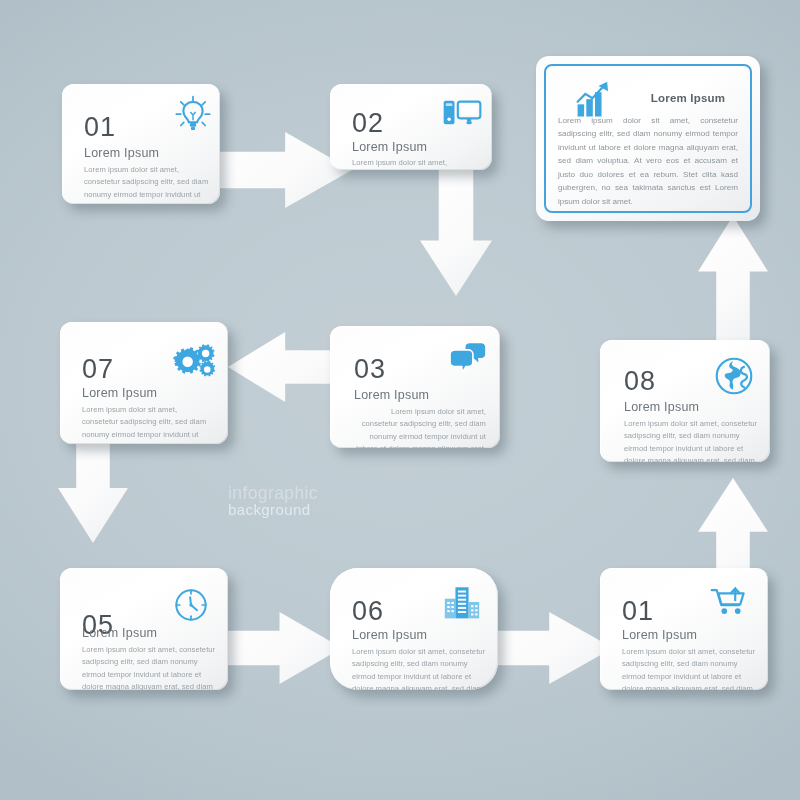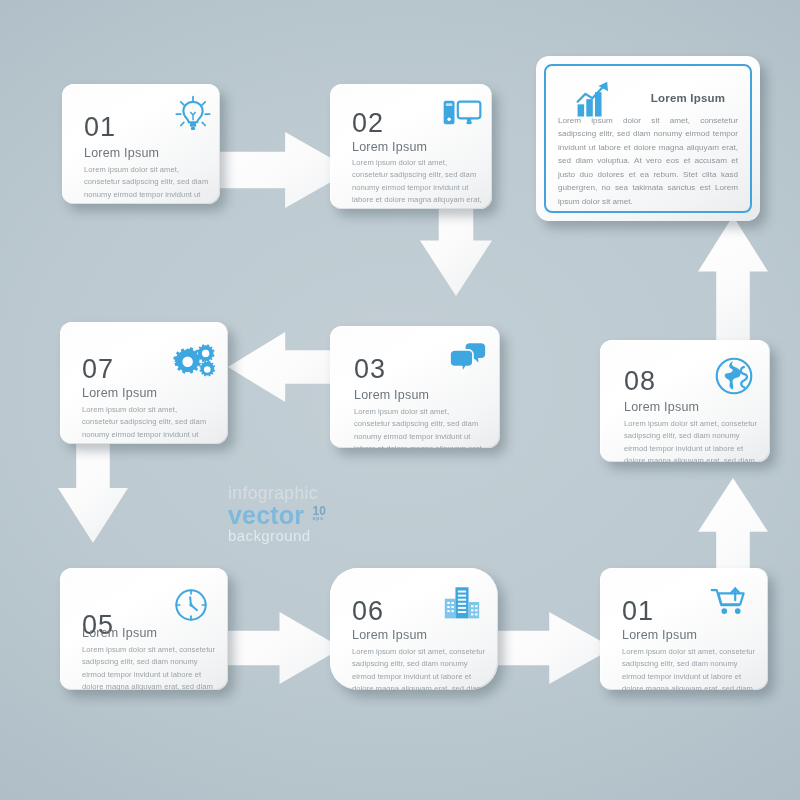--- a/index.html
+++ b/index.html
@@ -111,21 +111,21 @@
           <rect x="21.6" y="37.8" width="4.8" height="3.4" rx="1.2" fill="#3fa7e0"></rect>
           <path d="M24 30v-6M24 24l-3-3.4M24 24l3-3.4" stroke="#3fa7e0" stroke-width="1.7" fill="none"></path>
         </svg>
       </span>
       <div class="num" style="left:22px;top:30px;">01</div>
       <div class="sub" style="left:22px;top:62px;">Lorem Ipsum</div>
       <div class="body" style="left:22px;top:80px;width:128px;">Lorem ipsum dolor sit amet, consetetur sadipscing elitr, sed diam nonumy eirmod tempor invidunt ut labore et dolore magna aliquyam erat, sed diam voluptua.</div>
     </div>
   </div>
 
-  <div class="card" style="left:330px;top:84px;width:162px;height:125px;border-radius:12px;">
+  <div class="card" style="left:330px;top:84px;width:162px;height:86px;border-radius:12px;">
     <div class="inner">
       <span class="ico" style="left:112px;top:14px;">
         <svg width="40" height="34" viewBox="0 0 48 40">
           <rect x="2" y="3" width="13" height="28" rx="2.4" fill="#3fa7e0"></rect>
           <rect x="4.6" y="6" width="7.8" height="3.2" rx="1" fill="#bfe3f7"></rect>
           <circle cx="8.5" cy="25" r="2.1" fill="#ffffff"></circle>
           <rect x="19" y="4" width="27" height="20" rx="3" fill="none" stroke="#3fa7e0" stroke-width="2.6"></rect>
           <rect x="23" y="8" width="19" height="12" rx="1.6" fill="#ffffff"></rect>
           <rect x="30" y="24" width="5" height="4" fill="#3fa7e0"></rect>
           <ellipse cx="32.5" cy="29.2" rx="3.4" ry="1.9" fill="#3fa7e0"></ellipse>
@@ -145,21 +145,21 @@
         <rect x="14" y="22" width="7.5" height="20" fill="#3fa7e0"></rect>
         <rect x="24" y="14" width="7.5" height="28" fill="#3fa7e0"></rect>
         <polyline points="4,25 13,16 21,21 36,5" fill="none" stroke="#3fa7e0" stroke-width="2.6" stroke-linecap="round" stroke-linejoin="round"></polyline>
         <polygon points="38,2 39,13 28,7" fill="#3fa7e0"></polygon>
       </svg>
     </span>
     <div class="ptitle">Lorem Ipsum</div>
     <div class="pbody">Lorem ipsum dolor sit amet, consetetur sadipscing elitr, sed diam nonumy eirmod tempor invidunt ut labore et dolore magna aliquyam erat, sed diam voluptua. At vero eos et accusam et justo duo dolores et ea rebum. Stet clita kasd gubergren, no sea takimata sanctus est Lorem ipsum dolor sit amet.</div>
   </div>
 
-  <div class="card" style="left:330px;top:326px;width:170px;height:122px;">
+  <div class="card" style="left:330px;top:326px;width:170px;height:122px;text-align:right;">
     <div class="inner">
       <span class="ico" style="left:118px;top:14px;">
         <svg width="40" height="36" viewBox="0 0 48 44">
           <path d="M26 4h14c3 0 5 2 5 4.6v8.8c0 2.6-2 4.6-5 4.6h-3.6l.3 5.4-6-5.4H26c-3 0-5-2-5-4.6V8.6C21 6 23 4 26 4z" fill="#3fa7e0"></path>
           <path d="M8 12h16c3.3 0 6 2.3 6 5.2v10c0 2.9-2.7 5.2-6 5.2h-2.6L17 40l-.6-7.6H8c-3.3 0-6-2.3-6-5.2v-10C2 14.3 4.7 12 8 12z" fill="#3fa7e0" stroke="#ffffff" stroke-width="2"></path>
         </svg>
       </span>
       <div class="num" style="left:24px;top:30px;">03</div>
       <div class="sub" style="left:24px;top:62px;">Lorem Ipsum</div>
       <div class="body" style="left:24px;top:80px;width:132px;">Lorem ipsum dolor sit amet, consetetur sadipscing elitr, sed diam nonumy eirmod tempor invidunt ut labore et dolore magna aliquyam erat, sed diam voluptua.</div>
@@ -273,17 +273,16 @@
         </svg>
       </span>
       <div class="num" style="left:22px;top:30px;">01</div>
       <div class="sub" style="left:22px;top:60px;">Lorem Ipsum</div>
       <div class="body" style="left:22px;top:78px;width:134px;">Lorem ipsum dolor sit amet, consetetur sadipscing elitr, sed diam nonumy eirmod tempor invidunt ut labore et dolore magna aliquyam erat, sed diam voluptua.</div>
     </div>
   </div>
 
   <div id="wm">
     <div class="l1">infographic</div>
-    <div><span class="l2"><span>vector</span><span class="sup"><span>10</span><small>eps</small></span></span></div>
     <div class="l3">background</div>
   </div>
 
 </div>
 
 </body></html>

